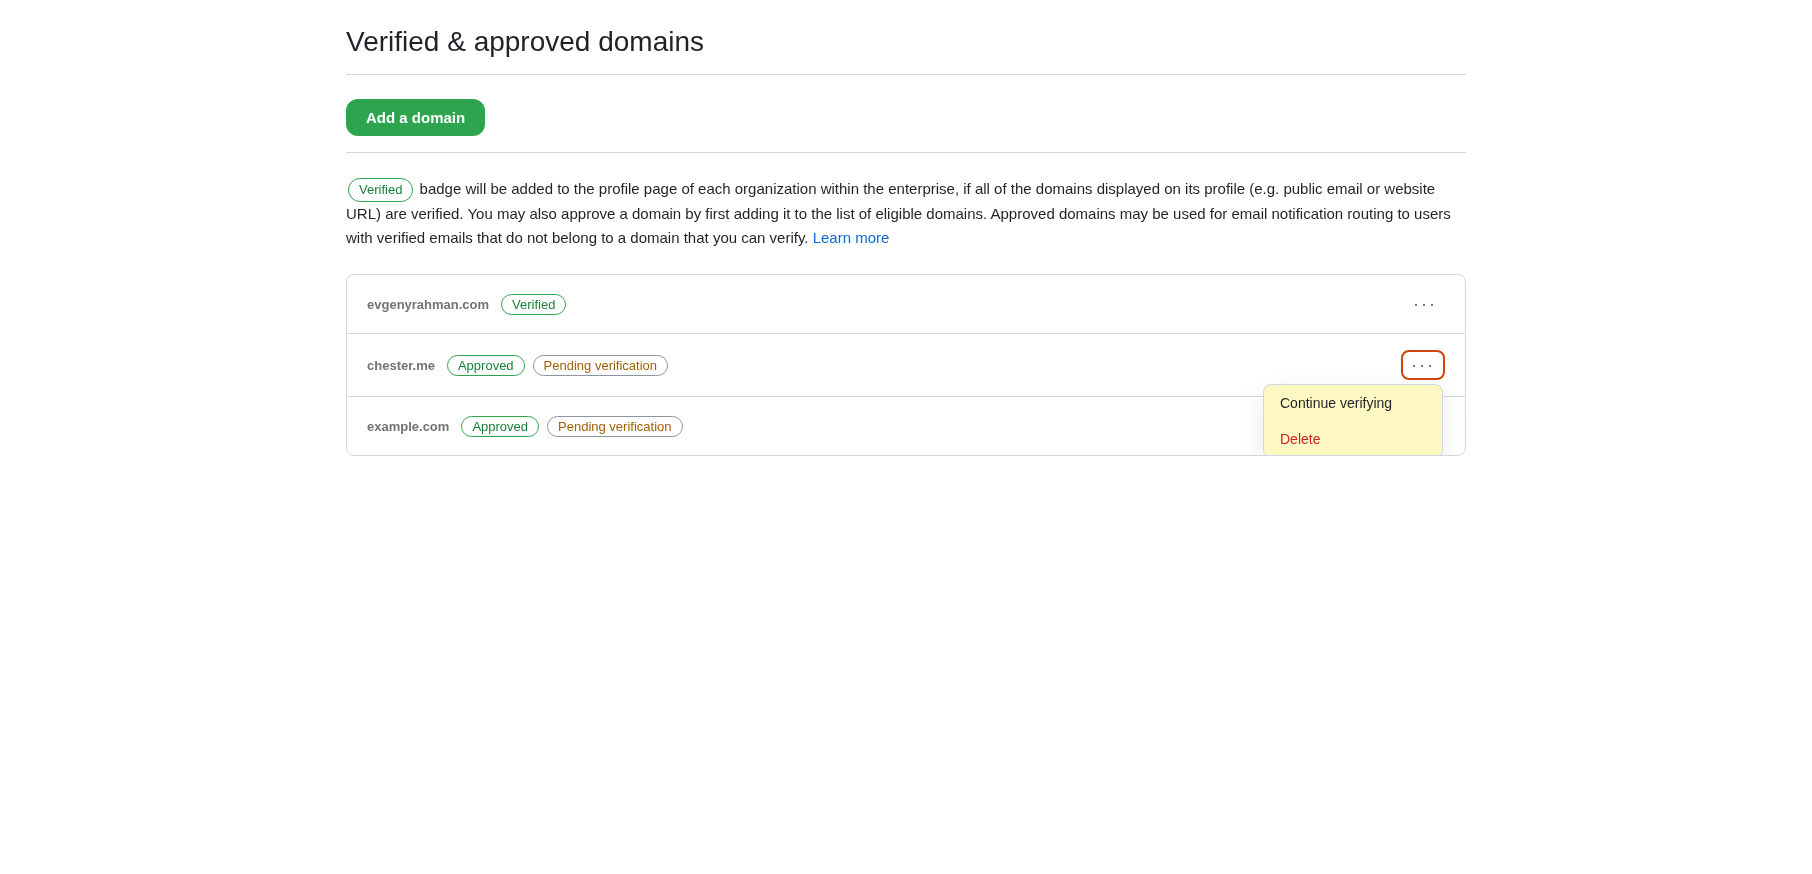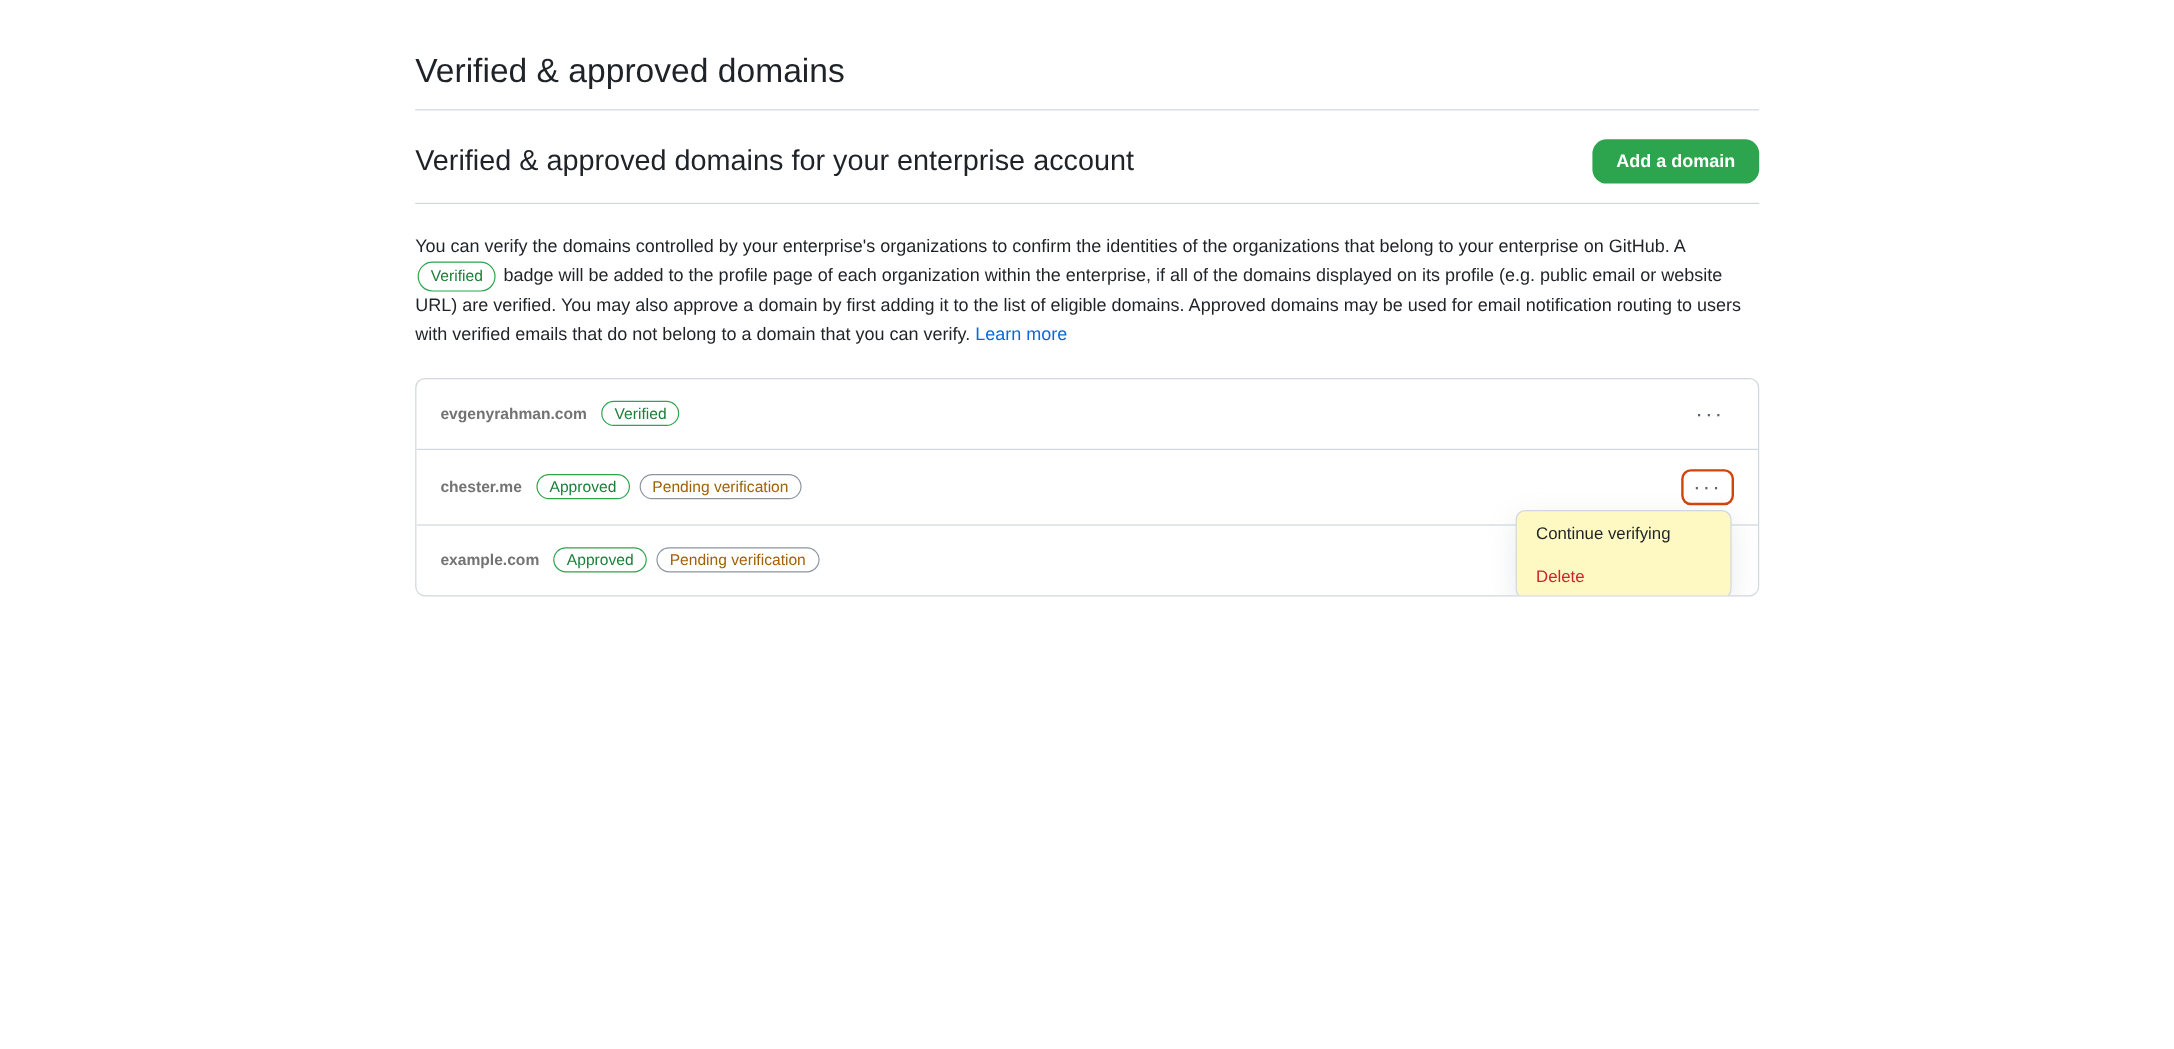--- a/index.html
+++ b/index.html
@@ -5,21 +5,21 @@
     * { box-sizing: border-box; margin: 0; padding: 0; }
     body {
       font-family: -apple-system, BlinkMacSystemFont, "Segoe UI", Helvetica, Arial, sans-serif;
       font-size: 16px;
       color: #1f2328;
       background: #ffffff;
     }
     .page-container {
       max-width: 1200px;
       margin: 0 auto;
-      padding: 43px 40px;
+      padding: 26px 40px;
     }
     .page-title {
       font-size: 28px;
       font-weight: 400;
       color: #1f2328;
       margin-bottom: 16px;
     }
     .divider {
       border: none;
       border-top: 1px solid #d0d7de;
@@ -161,28 +161,26 @@
   </style>
 </head>
 <body>
 
 <div class="page-container">
 
   <h1 class="page-title">Verified &amp; approved domains</h1>
   <hr class="divider">
 
   <div class="section-header">
-    <h2 class="section-title">Verified &amp; approved domains for your enterprise account</h2>
     <button class="add-domain-btn">Add a domain</button>
   </div>
 
   <hr class="divider">
 
   <p class="description">
-    <span>You can verify the domains controlled by your enterprise's organizations to confirm the identities of the organizations that belong to your enterprise on GitHub. A</span>
     <span class="verified-badge-inline">
       <span>Verified</span>
     </span>
     <span>badge will be added to the profile page of each organization within the enterprise, if all of the domains displayed on its profile (e.g. public email or website URL) are verified. You may also approve a domain by first adding it to the list of eligible domains. Approved domains may be used for email notification routing to users with verified emails that do not belong to a domain that you can verify.</span>
     <a href="#" class="learn-more">Learn more</a>
   </p>
 
   <div class="domains-table">
 
     <div class="domain-row">

